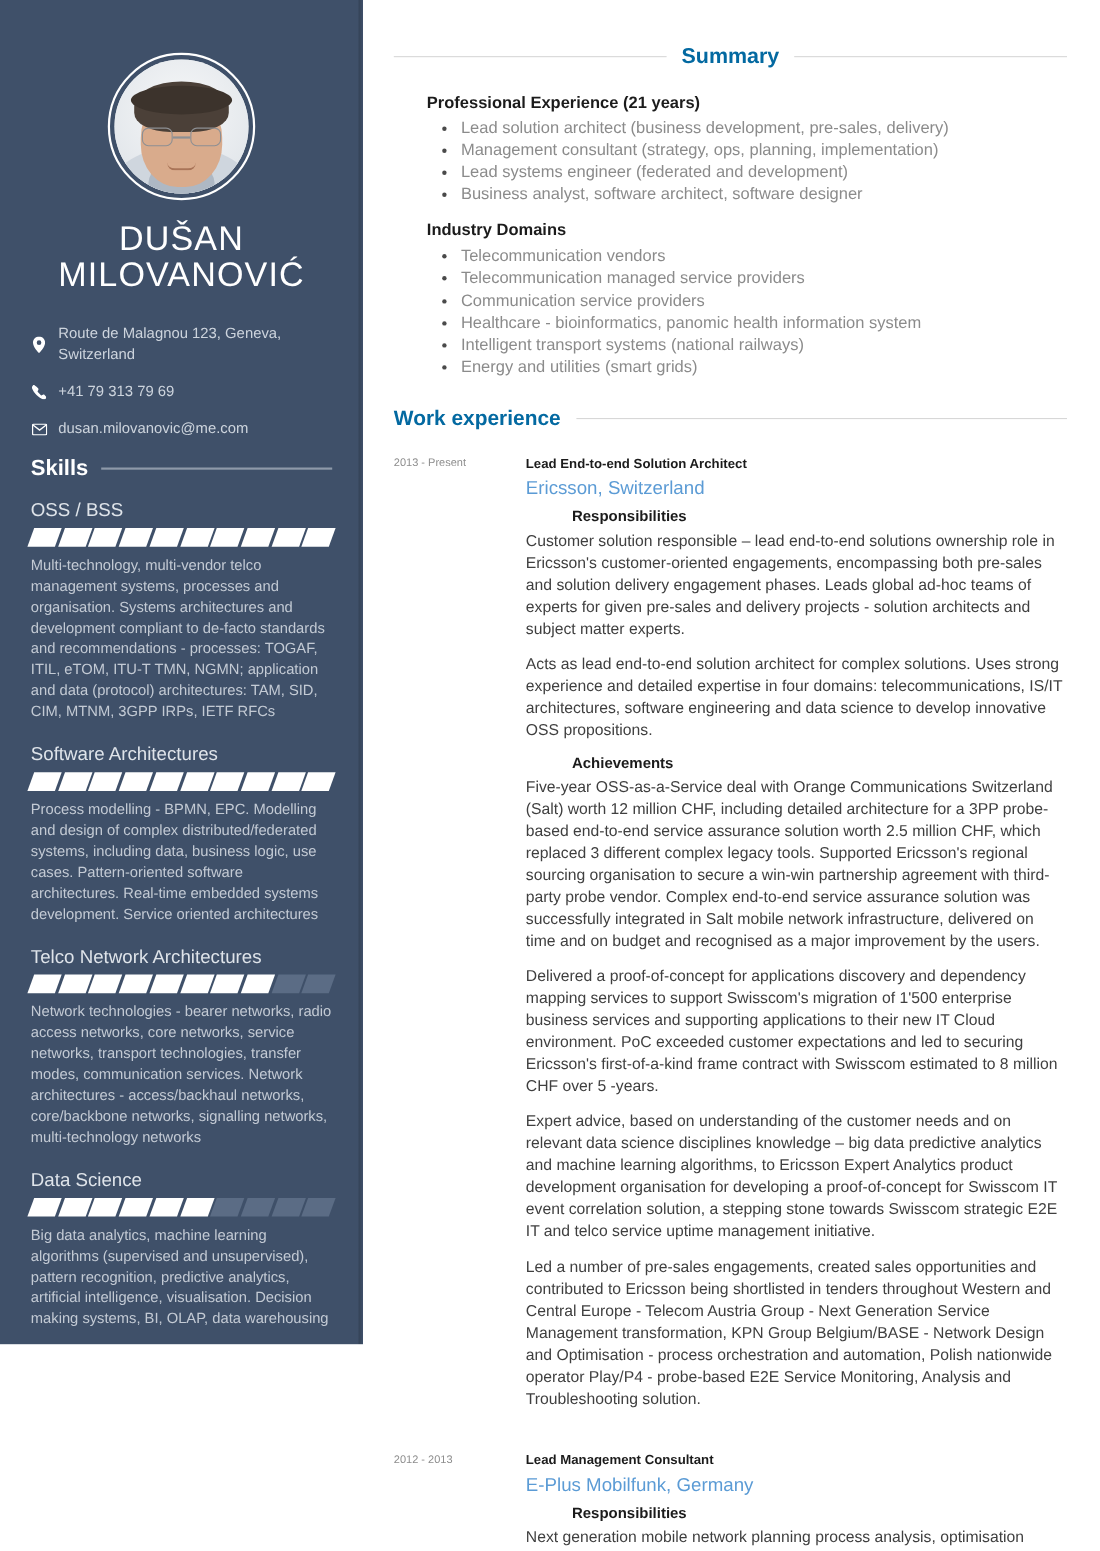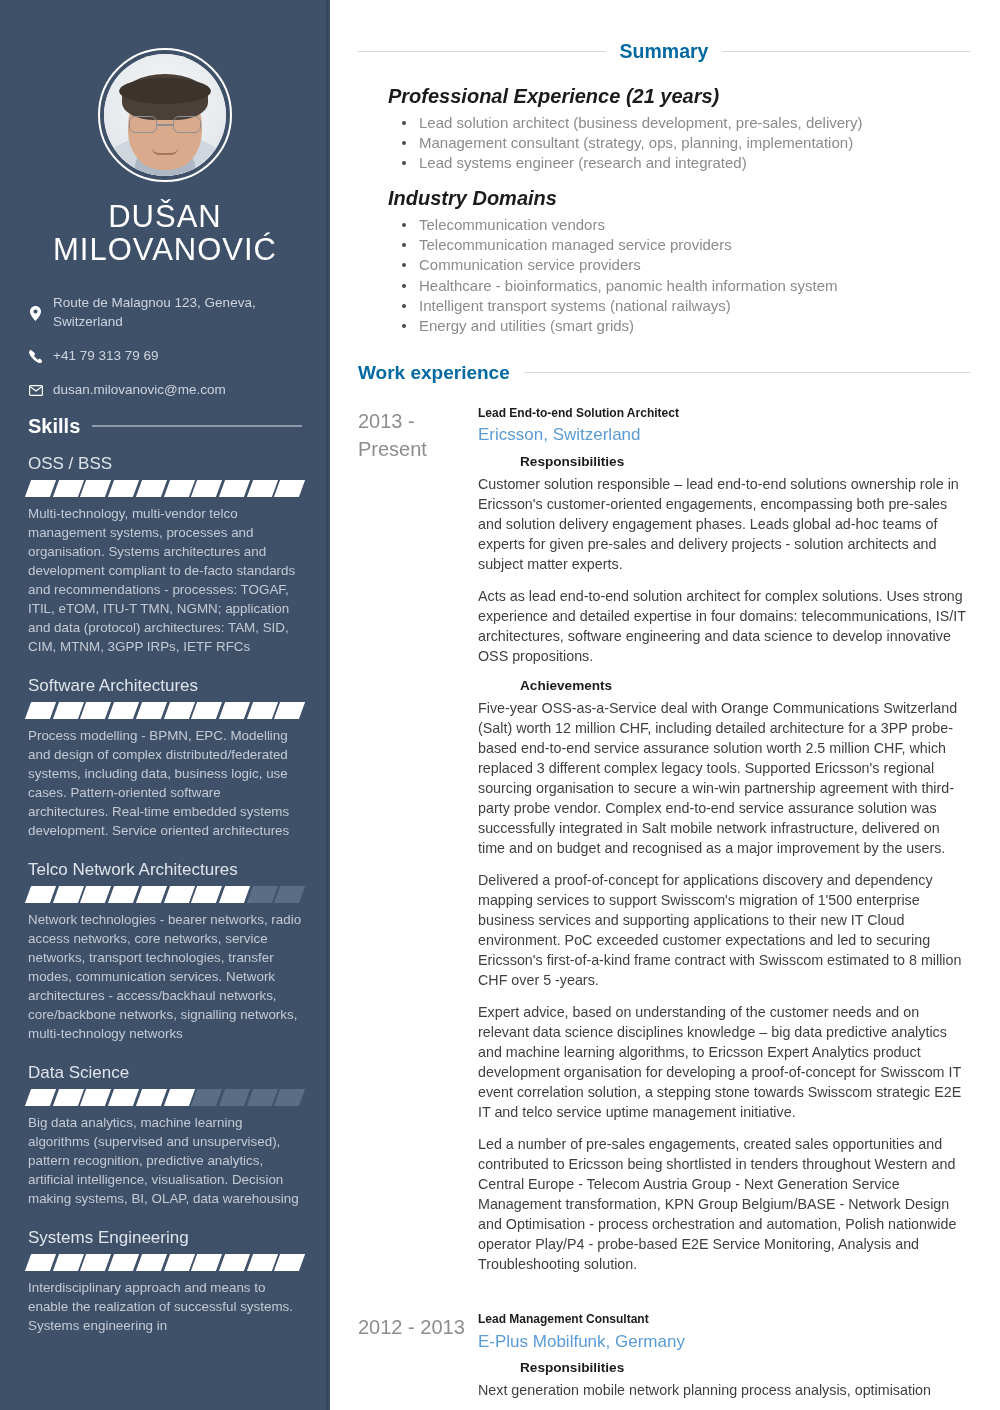--- a/index.html
+++ b/index.html
@@ -6,21 +6,21 @@
   html, body {
     width: 1000px; height: 1410px;
     background: #ffffff;
     font-family: "Liberation Sans", sans-serif;
     overflow: hidden;
   }
   .page { position: relative; width: 1000px; height: 1410px; display: flex; background:#fff; }
 
   
   .sidebar {
-    width: 330px; min-width: 330px; height: 1410px;
+    width: 330px; min-width: 330px; height: 1222px;
     background: #3f5069;
     color: #e8ecf1;
     padding: 0 28px;
     position: relative;
     overflow: hidden;
   }
   .sidebar::after{
     content:""; position:absolute; right:0; top:0; width:4px; height:100%;
     background: linear-gradient(to right, rgba(0,0,0,0.18), rgba(0,0,0,0));
   }
@@ -79,33 +79,33 @@
 
   
   .main { flex:1; padding: 40px 30px 0 28px; }
 
   .msec-head { display:flex; align-items:center; gap:14px; margin-bottom: 22px; }
   .msec-head .rule { flex:1; height:1px; background:#d7d7d7; }
   .msec-head .t { font-size:19px; font-weight:bold; color:#0369a1; white-space:nowrap; }
   .msec-head.center .t { font-size:19.5px; }
 
   .sum-block { padding-left: 30px; }
-  .sub { font-size:20px; font-weight:bold; color:#1b1b1b; margin-bottom: 5px; font-style: italic; }
+  .sub { font-size:15px; font-weight:bold; color:#1b1b1b; margin-bottom: 5px; }
   ul.blist { list-style:none; margin: 0 0 14px 0; padding:0; }
   ul.blist li {
     position:relative; padding-left: 31px;
     font-size:15px; line-height:1.34; color:#8b8b8b;
   }
   ul.blist li::before {
     content:""; position:absolute; left:14px; top:8px;
     width:4px; height:4px; border-radius:50%; background:#4a4a4a;
   }
 
   .job { display:flex; margin-bottom: 26px; }
-  .job .dates { width:120px; min-width:120px; font-size:20px; color:#8d8d8d; line-height:1.42; padding-top:1px; }
+  .job .dates { width:120px; min-width:120px; font-size:10px; color:#8d8d8d; line-height:1.42; padding-top:1px; }
   .job .body { flex:1; }
   .job .title { font-size:12px; font-weight:bold; color:#1b1b1b; line-height:1.3; }
   .job .company { font-size:17px; color:#5b9bd5; margin-top:3px; line-height:1.3; }
   .job .lbl { font-size:13.6px; font-weight:bold; color:#1b1b1b; margin-top:7px; margin-bottom:5px;padding-left:42px; }
   .job p.tx { font-size:14.3px; line-height:1.40; color:#3f3f3f; margin-bottom: 12px; }
 </style>
 </head>
 <body>
 
 <div class="page">
@@ -265,21 +265,22 @@
       <span class="rule"></span>
       <span class="t">Summary</span>
       <span class="rule"></span>
     </div>
 
     <div class="sum-block" id="summary-container">
         <div class="sub">Professional Experience (21 years)</div>
         <ul class="blist">
           <li>Lead solution architect (business development, pre-sales, delivery)</li>
           <li>Management consultant (strategy, ops, planning, implementation)</li>
-          <li>Lead systems engineer (research and integrated)</li>
+          <li>Lead systems engineer (federated and development)</li>
+          <li>Business analyst, software architect, software designer</li>
         </ul>
         <div class="sub">Industry Domains</div>
         <ul class="blist">
           <li>Telecommunication vendors</li>
           <li>Telecommunication managed service providers</li>
           <li>Communication service providers</li>
           <li>Healthcare - bioinformatics, panomic health information system</li>
           <li>Intelligent transport systems (national railways)</li>
           <li>Energy and utilities (smart grids)</li>
         </ul>

